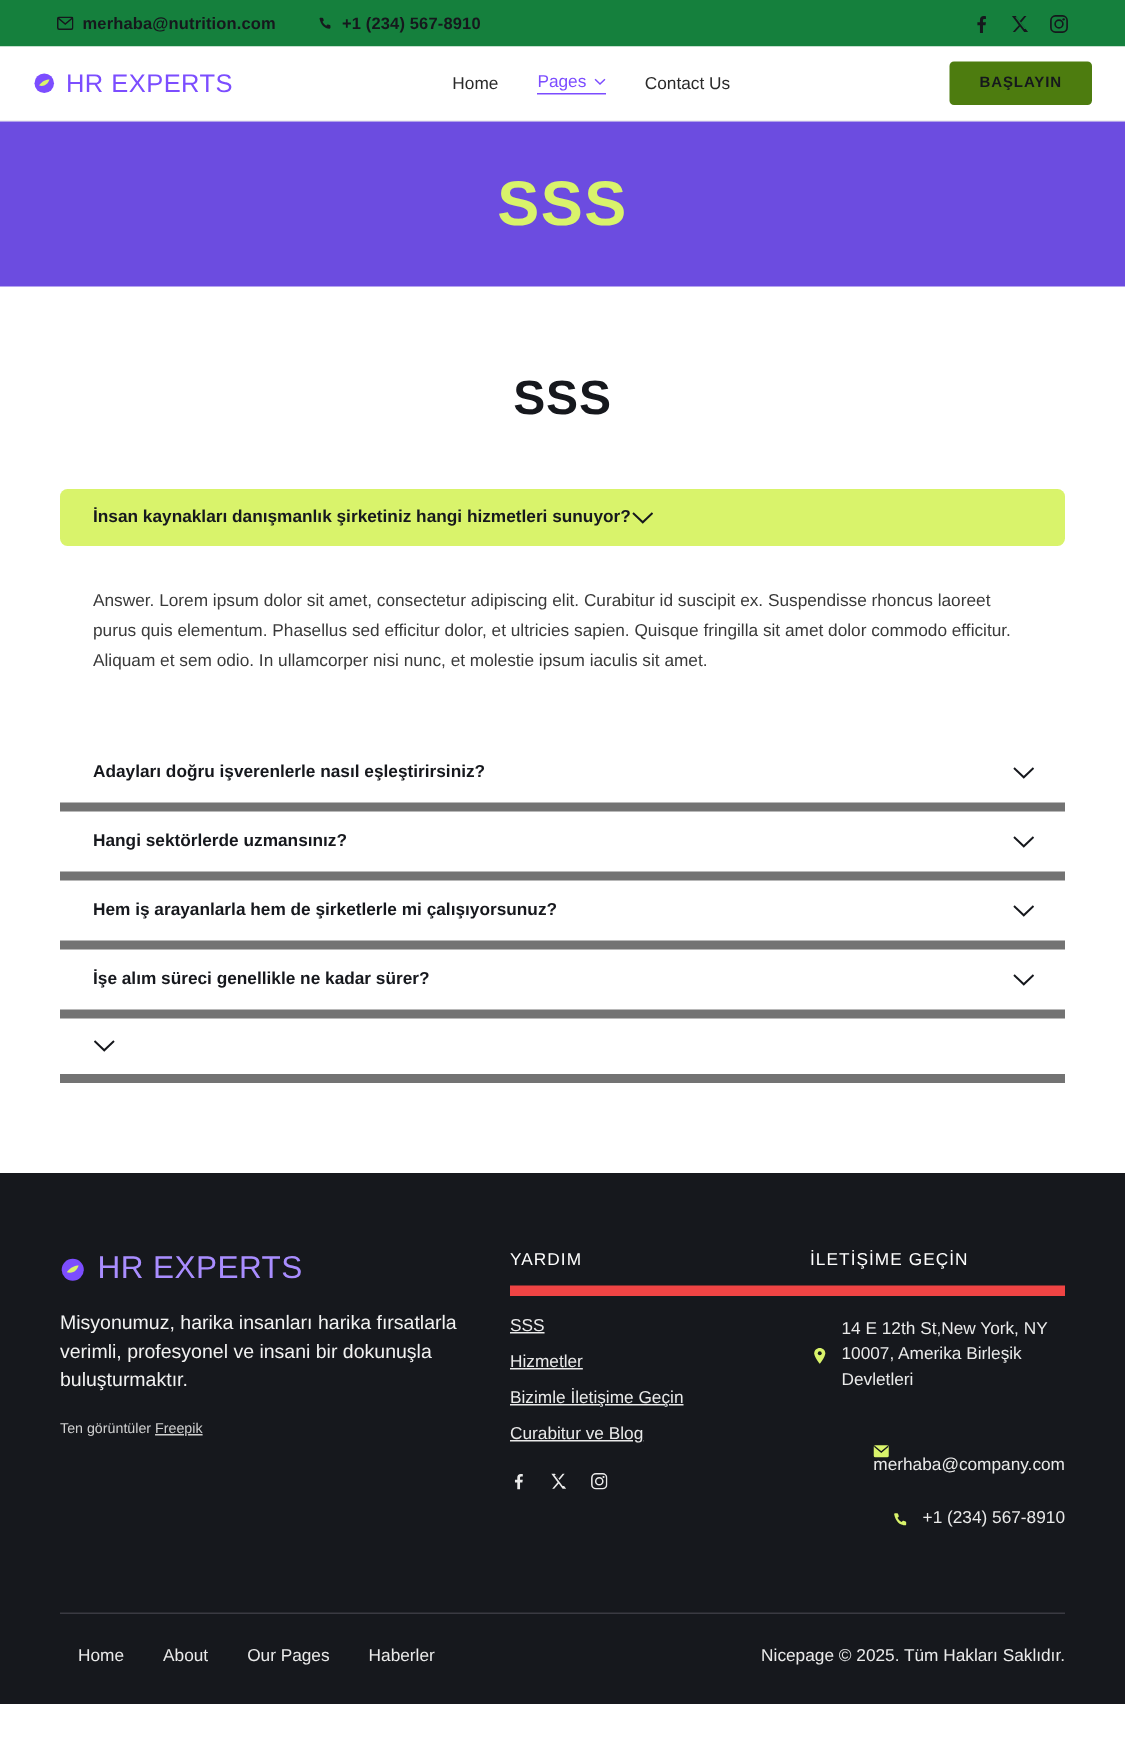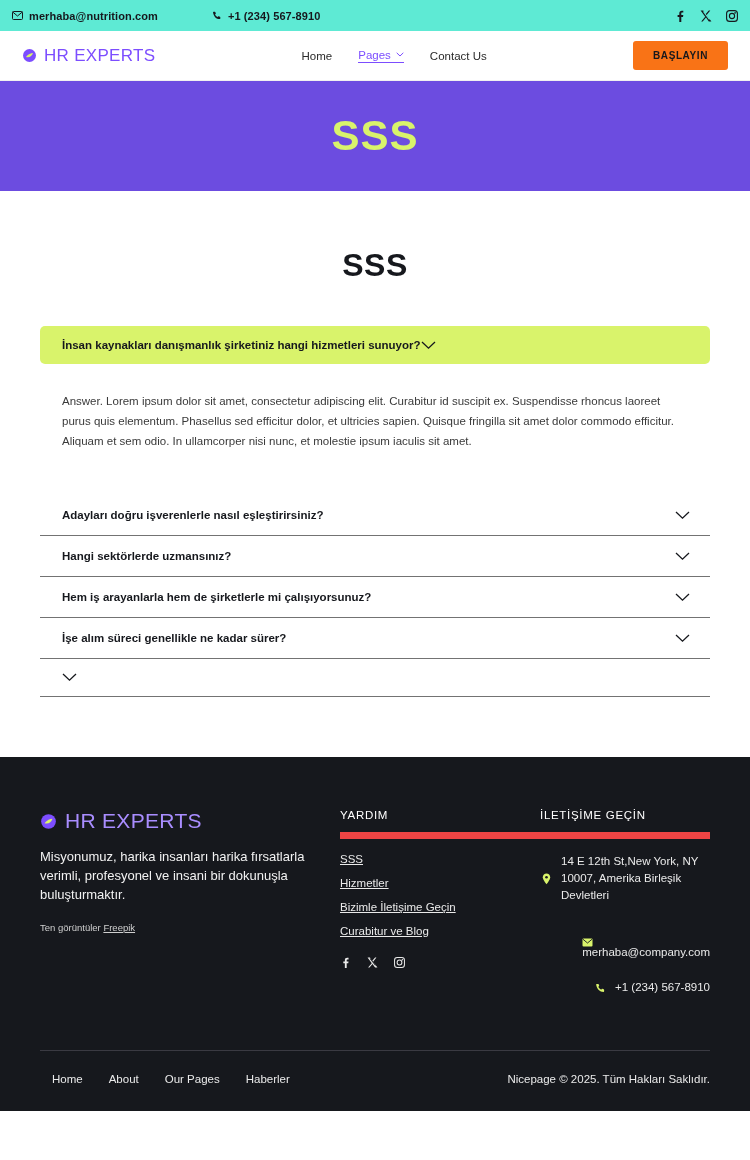--- a/index.html
+++ b/index.html
@@ -6,29 +6,28 @@
   body {
     width: 750px;
     font-family: "Liberation Sans", sans-serif;
     background: #ffffff;
     color: #1a1a1a;
     -webkit-font-smoothing: antialiased;
   }
 
   
   .topbar {
-    background: #5eead4;
+    background: #15803d;
     height: 31px;
     display: flex;
     align-items: center;
-    padding: 0 12px;
+    padding: 0 38px;
     font-size: 11px;
     font-weight: bold;
     color: #16181d;
-    gap: 26px;
   }
   .topbar .tb-item { display: flex; align-items: center; gap: 6px; margin-right: 28px; }
   .topbar .tb-item span.txt { letter-spacing: .1px; }
   .topbar .spacer { flex: 1; }
   .topbar .socials { display: flex; align-items: center; gap: 14px; }
   .ico { display: inline-flex; align-items: center; justify-content: center; }
   .ico svg { display: block; }
 
   
   .header {
@@ -52,21 +51,21 @@
     display: flex;
     justify-content: center;
     align-items: center;
     gap: 26px;
     font-size: 11.5px;
     color: #2a2a2a;
   }
   .nav .nav-item { display: flex; align-items: center; gap: 5px; cursor: pointer; }
   .nav .nav-item.active { color: #7c4dff; border-bottom: 1px solid #7c4dff; padding-bottom: 1px; }
   .cta {
-    background: #f97316;
+    background: #4d7c0f;
     color: #16181d;
     font-size: 10px;
     font-weight: bold;
     letter-spacing: .6px;
     padding: 9px 20px;
     border: none;
     border-radius: 3px;
     cursor: pointer;
   }
 
@@ -110,21 +109,21 @@
     color: #3a3a3a;
     padding: 27px 22px 0 22px;
   }
 
   .faq-list { margin-top: 44px; }
   .faq-item {
     display: flex;
     align-items: center;
     justify-content: space-between;
     padding: 14px 20px 14px 22px;
-    border-bottom: 1px solid #737373;
+    border-bottom: 6px solid #737373;
     cursor: pointer;
     text-align: center;
   }
   .faq-item .q { font-size: 11.5px; font-weight: bold; color: #16181d; }
   .chev { color: #16181d; }
 
   
   .footer { background: #16181d; color: #fff; padding: 52px 40px 0; }
   .footer-cols { display: flex; }
   .f-left { width: 300px; padding-right: 30px; }

